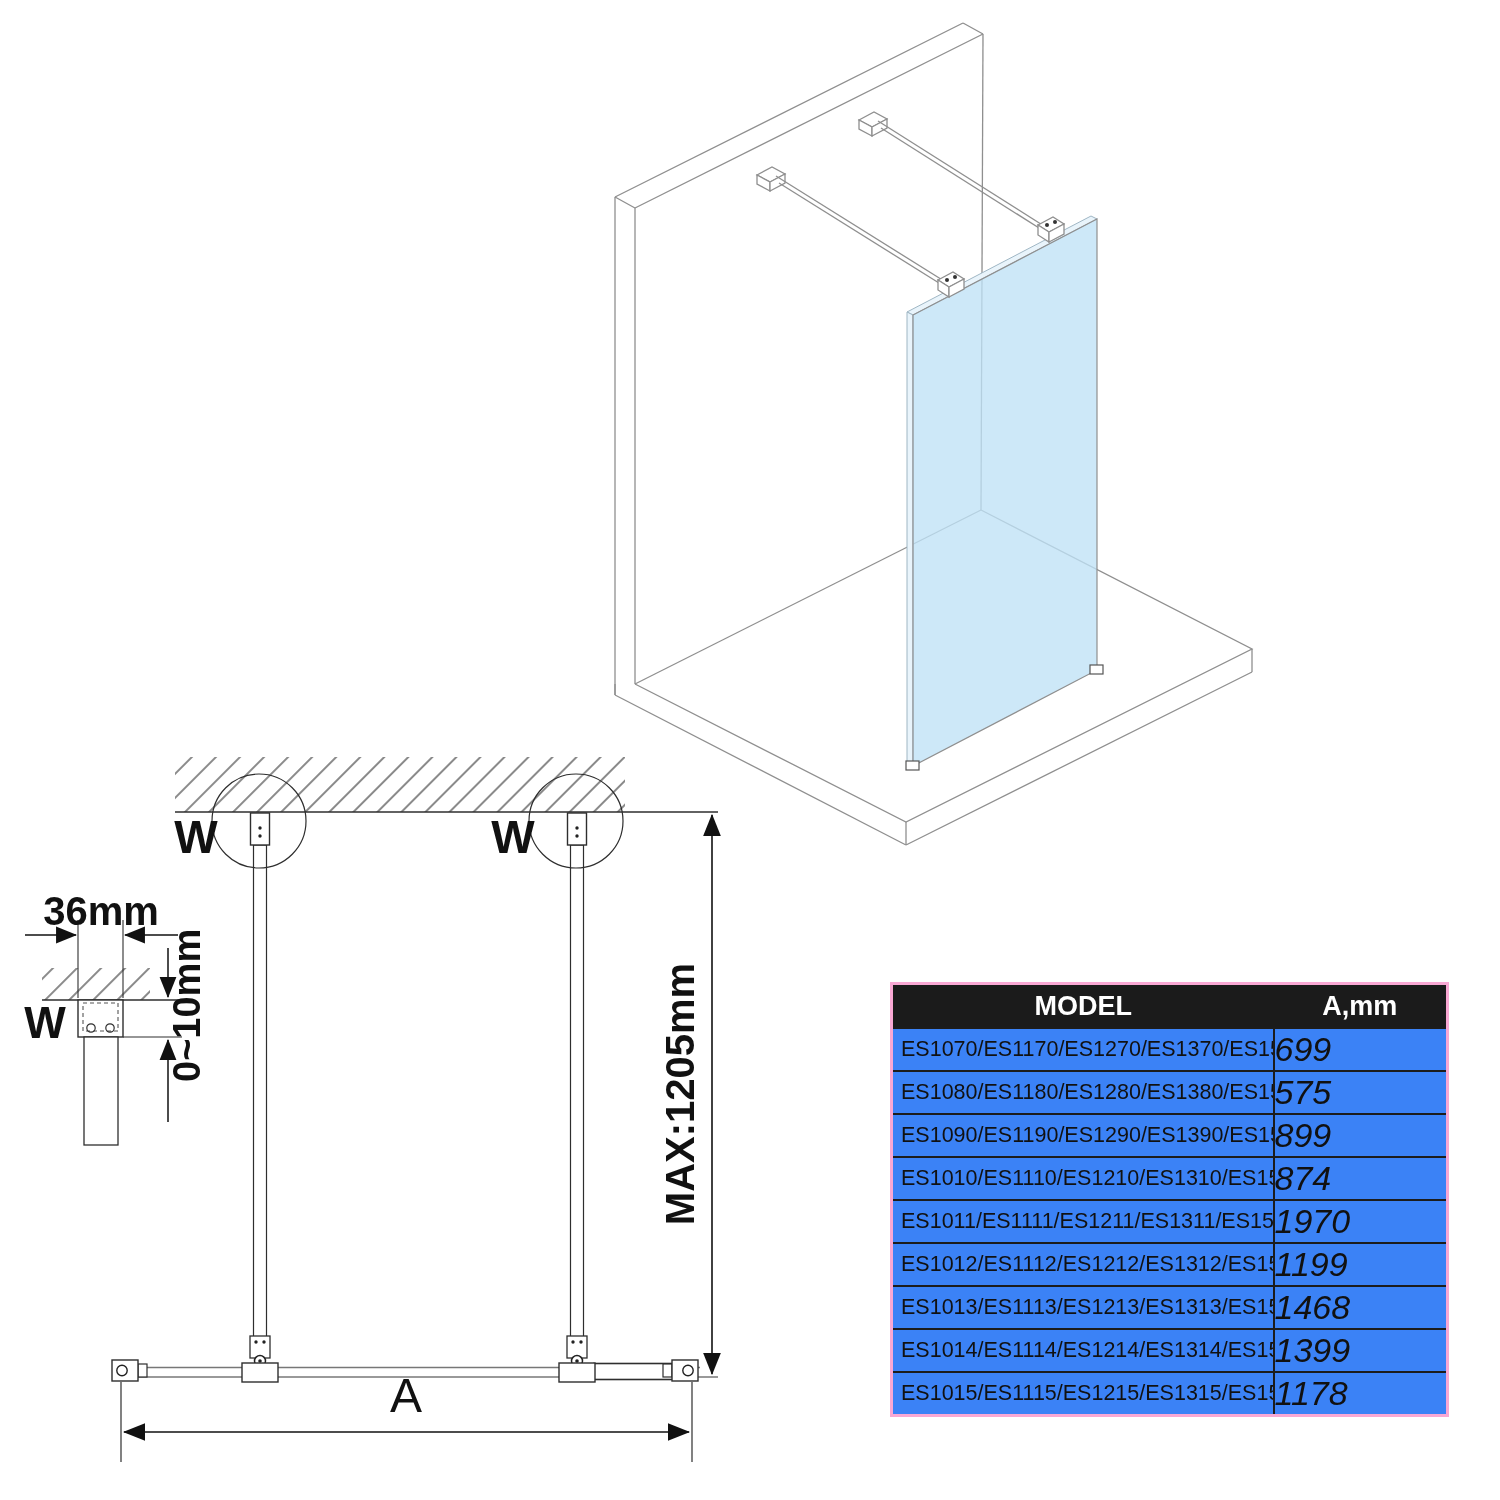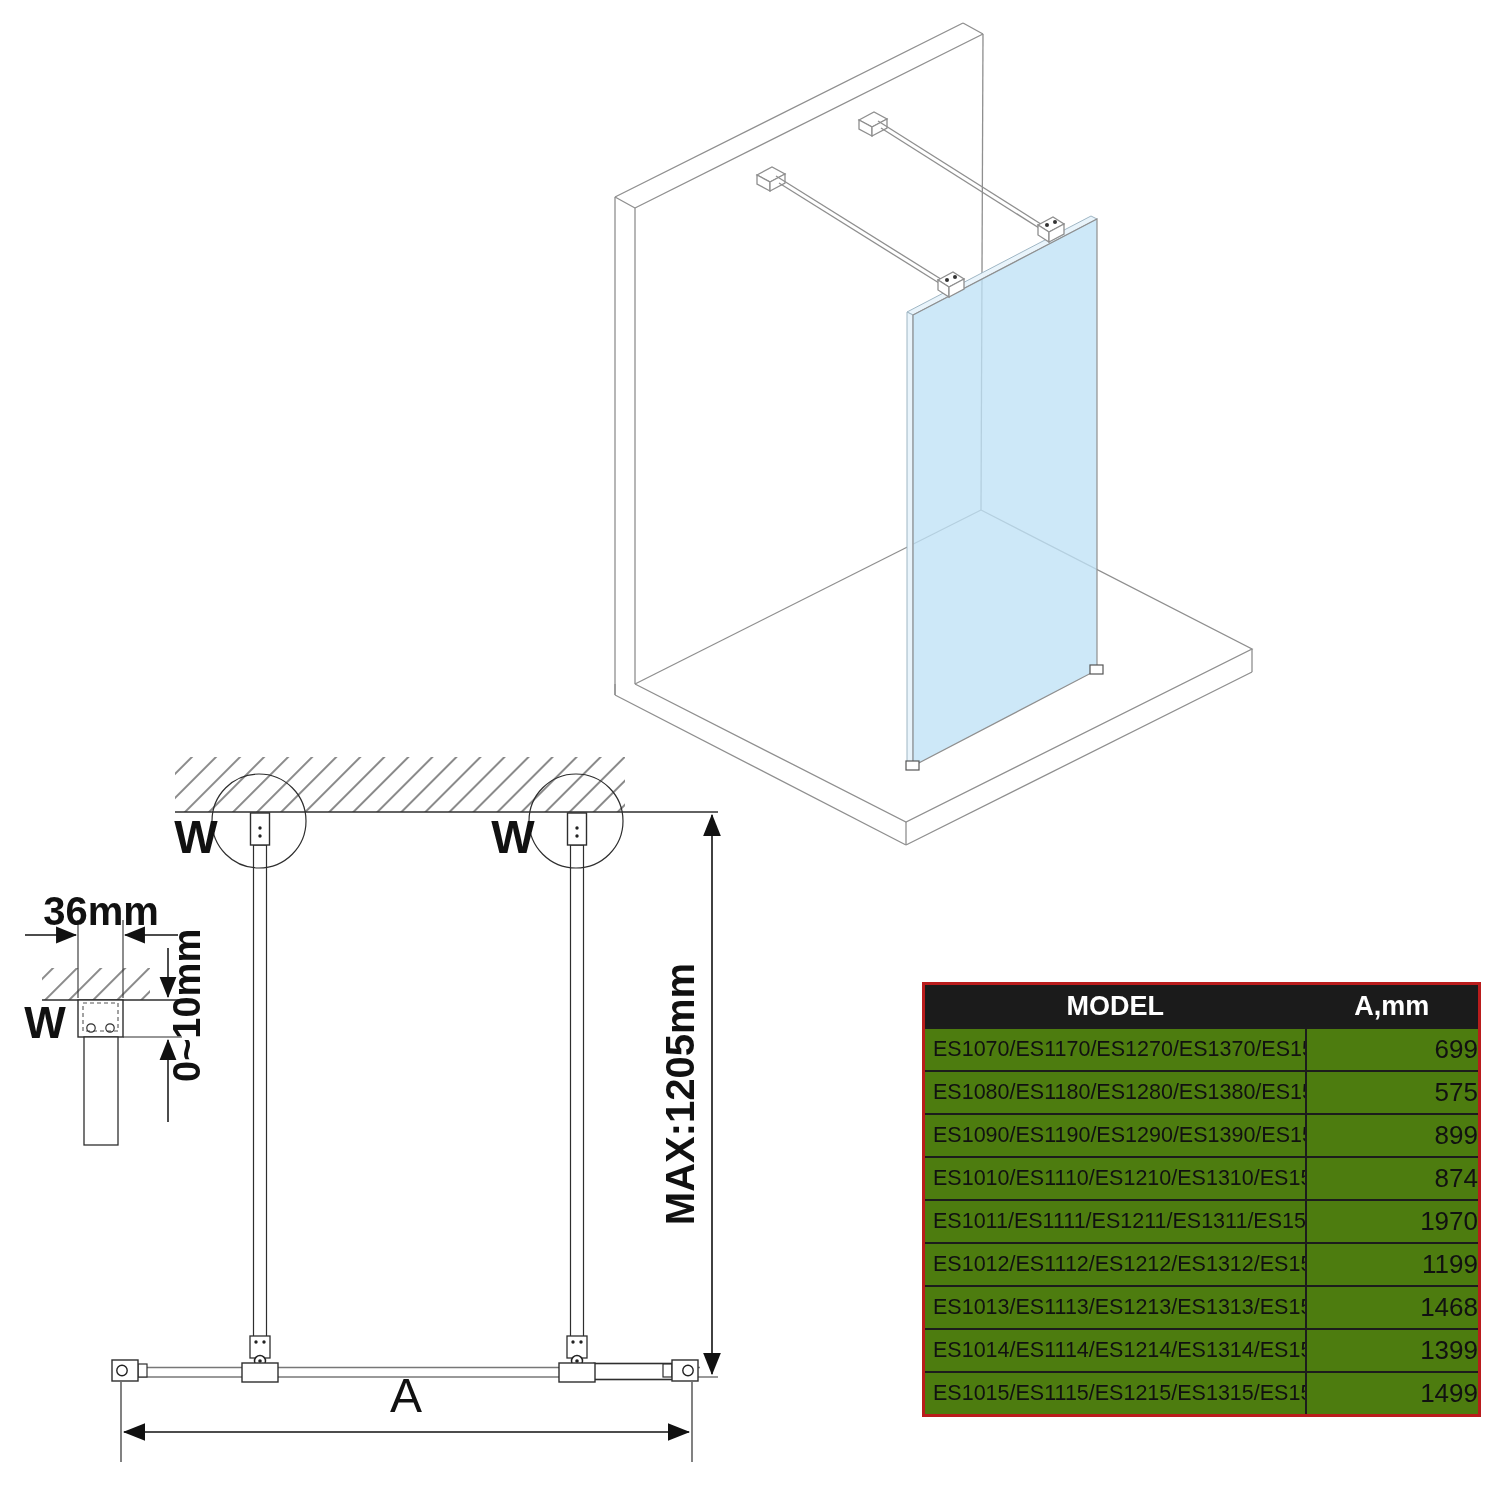--- a/index.html
+++ b/index.html
@@ -1,26 +1,26 @@
 <!DOCTYPE html>
 <html><head>
 <meta charset="utf-8">
 <style>
   html,body{margin:0;padding:0;background:#fff;}
   #stage{position:relative;width:1500px;height:1500px;background:#fff;overflow:hidden;
          font-family:"Liberation Sans",sans-serif;}
   #drawing{position:absolute;left:0;top:0;}
   
-  #spec-table{position:absolute;left:922px;top:982px;width:556px;border-collapse:collapse;
-              border:3px solid #b91c1c;background:#4d7c0f;table-layout:fixed;}
+  #spec-table{position:absolute;left:890px;top:982px;width:556px;border-collapse:collapse;
+              border:3px solid #f9a8d4;background:#3b82f6;table-layout:fixed;}
   #spec-table th{background:#1b1b1b;color:#fff;font-weight:bold;font-size:27px;
                  height:42px;text-align:center;padding:0;}
   #spec-table td{border:2px solid #1c1c1c;font-size:21.5px;color:#111;height:41px;
                  padding:0 0 0 8px;white-space:nowrap;overflow:hidden;}
-  #spec-table td.val{text-align:right;font-size:26px;padding:0;}
+  #spec-table td.val{text-align:left;font-size:34px;padding:0;font-style:italic;}
   #spec-table col.c-model{width:382px;}
   #spec-table col.c-val{width:174px;}
   text{fill:#111;}
   .dimtxt{font-weight:bold;}
 </style>
 </head>
 <body>
 
 <div id="stage">
 
@@ -234,18 +234,18 @@
         <tr>
       <td>ES1013/ES1113/ES1213/ES1313/ES1513</td>
       <td class="val">1468</td>
     </tr>
         <tr>
       <td>ES1014/ES1114/ES1214/ES1314/ES1514</td>
       <td class="val">1399</td>
     </tr>
         <tr>
       <td>ES1015/ES1115/ES1215/ES1315/ES1515</td>
-      <td class="val">1499</td>
+      <td class="val">1178</td>
     </tr>
       </tbody>
 </table>
 
 </div>
 
 </body></html>

